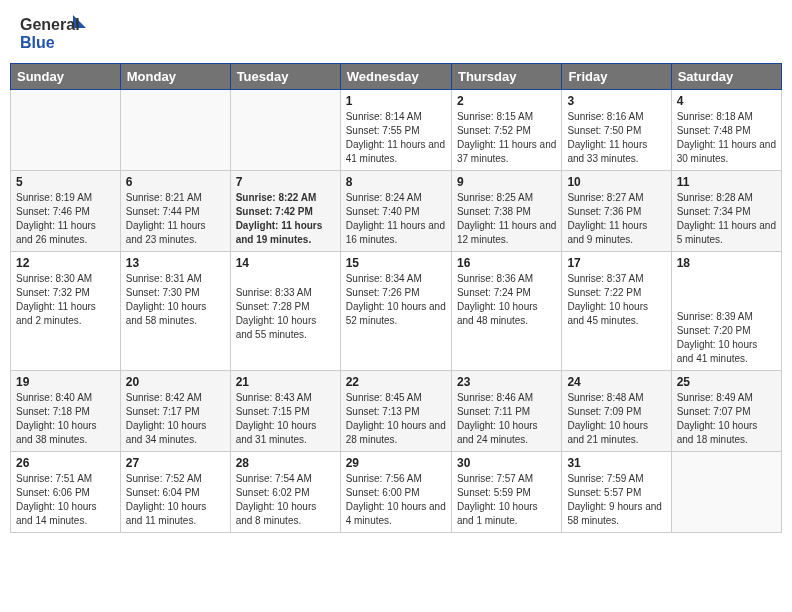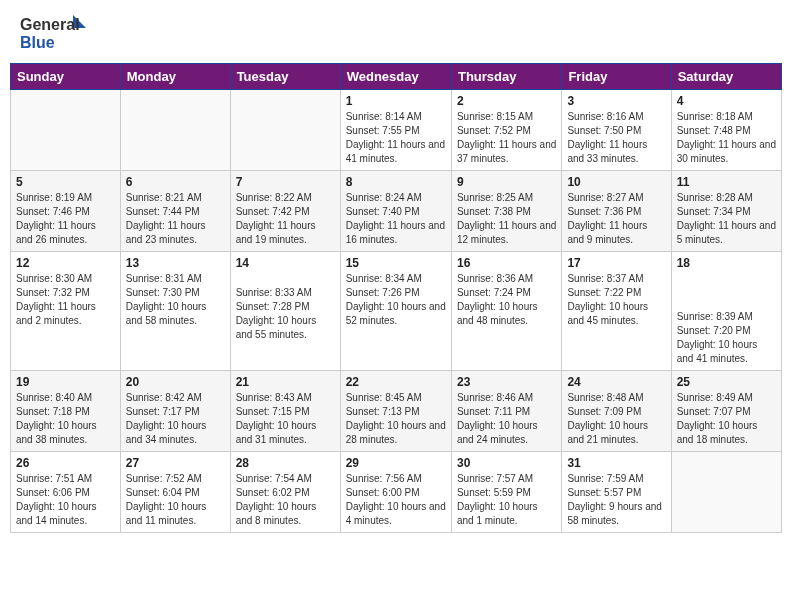--- a/index.html
+++ b/index.html
@@ -34,21 +34,21 @@
     .location {
       font-size: 14px;
       color: #444;
     }
     .calendar {
       width: 100%;
       border-collapse: collapse;
       border: 1px solid #bbb;
     }
     .calendar th {
-      background: #701a75;
+      background: #737373;
       color: #fff;
       text-align: left;
       padding: 5px 6px;
       font-size: 13px;
       border: 1px solid #1a4499;
     }
     .calendar td {
       vertical-align: top;
       border: 1px solid #ccc;
       padding: 4px 5px;
@@ -146,21 +146,21 @@
 Daylight: 11 hours and 26 minutes.</div>
         </td>
         <td>
           <div class="day-number">6</div>
           <div class="day-info" style="white-space: pre-line;">Sunrise: 8:21 AM
 Sunset: 7:44 PM
 Daylight: 11 hours and 23 minutes.</div>
         </td>
         <td>
           <div class="day-number">7</div>
-          <div class="day-info" style="white-space: pre-line;">Sunrise: 8:22 AM
+          <div class="day-info" style="white-space: pre-line; font-weight: bold;">Sunrise: 8:22 AM
 Sunset: 7:42 PM
 Daylight: 11 hours and 19 minutes.</div>
         </td>
         <td>
           <div class="day-number">8</div>
           <div class="day-info" style="white-space: pre-line;">Sunrise: 8:24 AM
 Sunset: 7:40 PM
 Daylight: 11 hours and 16 minutes.</div>
         </td>
         <td>

